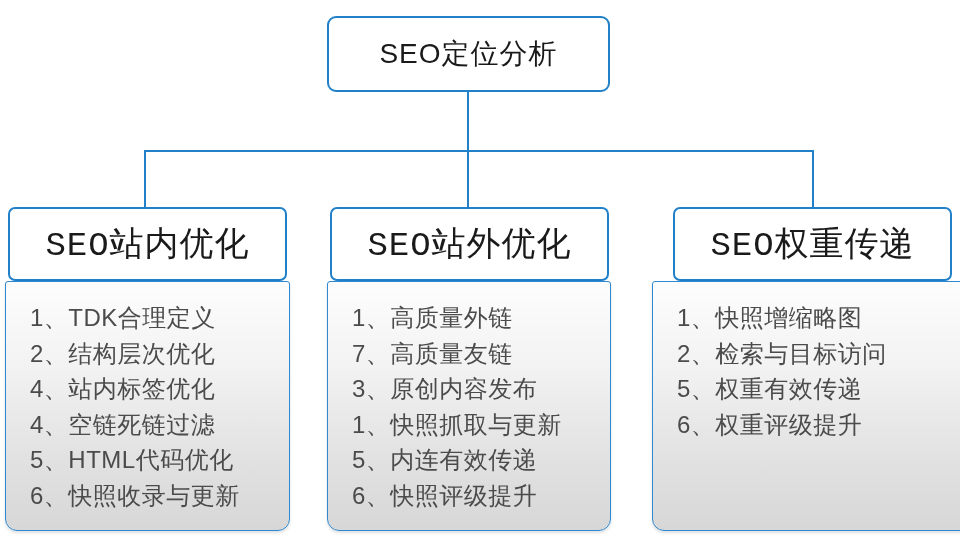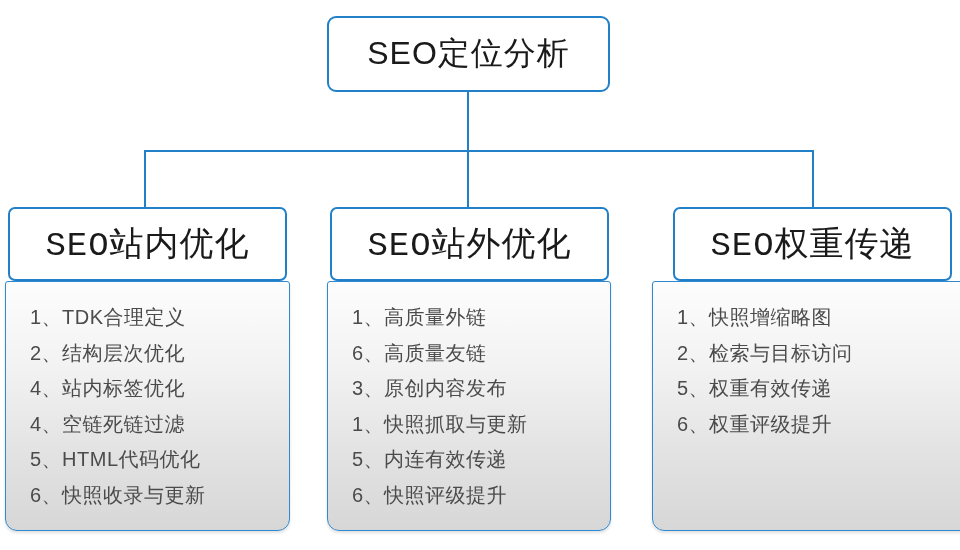--- a/index.html
+++ b/index.html
@@ -30,21 +30,21 @@
     top: 16px;
     width: 283px;
     height: 76px;
     box-sizing: border-box;
     background: #ffffff;
     border: 2px solid #2280c8;
     border-radius: 9px;
     display: flex;
     align-items: center;
     justify-content: center;
-    font-size: 32px;
+    font-size: 28px;
     color: #1a1a1a;
     letter-spacing: 1px;
   }
 
   
   .header-node {
     position: absolute;
     top: 207px;
     height: 74px;
     box-sizing: border-box;
@@ -77,21 +77,21 @@
   #panel-1 { left: 5px;   width: 285px; }
   #panel-2 { left: 327px; width: 284px; }
   #panel-3 { left: 652px; width: 342px; }
 
   .item-list {
     list-style: none;
     margin: 0;
     padding: 18px 10px 0 24px;
   }
   .item-list li {
-    font-size: 20px;
+    font-size: 24px;
     line-height: 35.5px;
     color: #4b4b4b;
     letter-spacing: 0.5px;
     white-space: nowrap;
   }
 </style>
 </head>
 <body>
 
 <div id="stage">
@@ -123,21 +123,21 @@
       <li>4、站内标签优化</li>
       <li>4、空链死链过滤</li>
       <li>5、HTML代码优化</li>
       <li>6、快照收录与更新</li>
     </ul>
   </div>
 
   <div class="panel" id="panel-2">
     <ul class="item-list">
       <li>1、高质量外链</li>
-      <li>6、高质量友链</li>
+      <li>7、高质量友链</li>
       <li>3、原创内容发布</li>
       <li>1、快照抓取与更新</li>
       <li>5、内连有效传递</li>
       <li>6、快照评级提升</li>
     </ul>
   </div>
 
   <div class="panel" id="panel-3">
     <ul class="item-list">
       <li>1、快照增缩略图</li>

